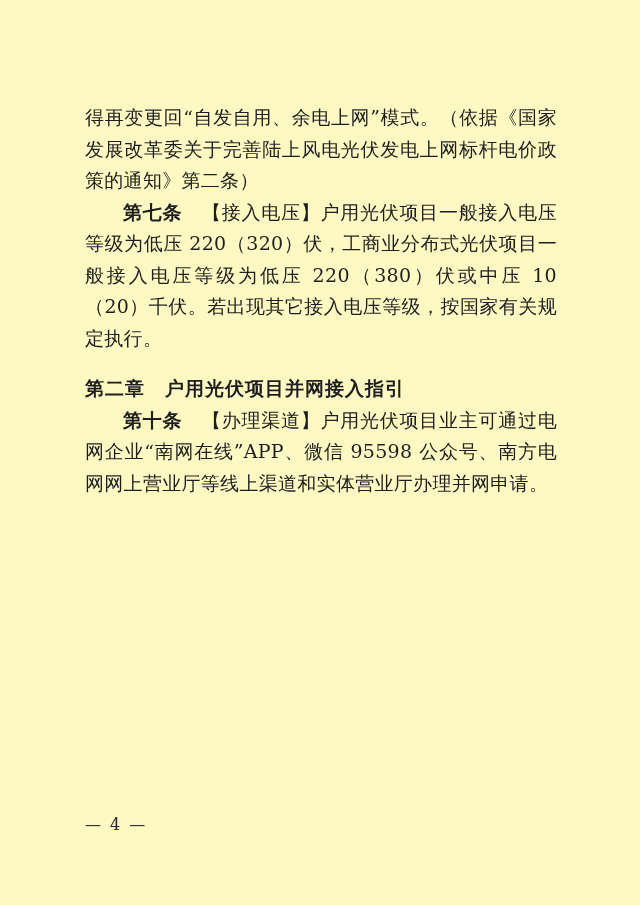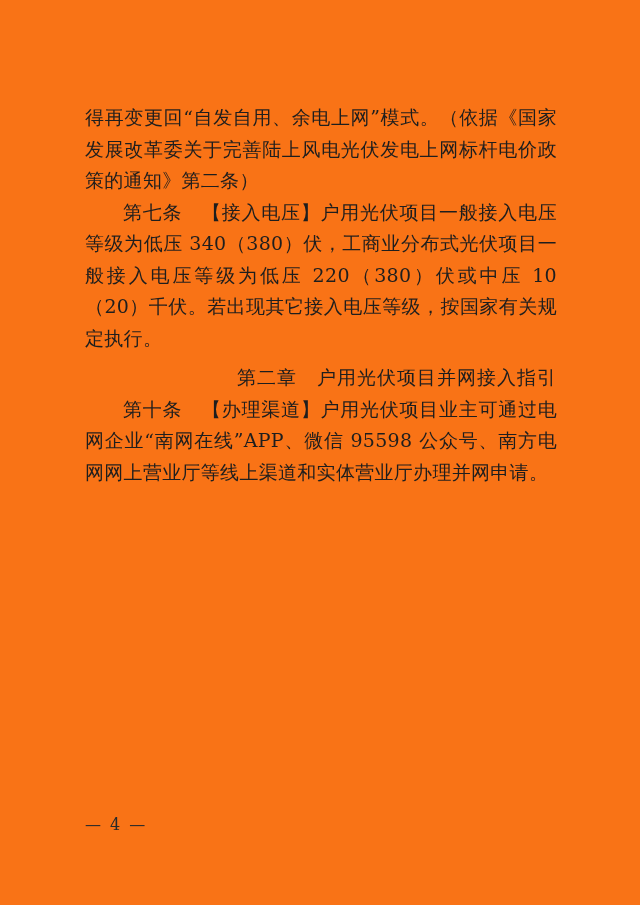--- a/index.html
+++ b/index.html
@@ -10,21 +10,21 @@
     width: 640px;
     height: 905px;
     position: relative;
     background: #ffffff;
     font-family: "DejaVu Serif", "Liberation Serif", serif;
     overflow: hidden;
   }
   .page {
     position: absolute;
     inset: 0;
-    background: #f97316;
+    background: #fef9c3;
   }
   .doc {
     position: absolute;
     left: 85px;
     top: 102px;
     width: 472px;
     font-size: 19px;
     line-height: 31.5px;
     color: #1e1e1e;
     text-align: justify;
@@ -32,43 +32,43 @@
     letter-spacing: 0.3px;
   }
   p.para {
     margin: 0;
     padding: 0;
   }
   p.para.indent {
     text-indent: 38px;
   }
   p.para.heading {
-    text-align: right;
+    text-align: left;
     text-indent: 0;
     font-weight: bold;
-    margin-top: 8px;
+    margin-top: 19px;
     letter-spacing: 1px;
   }
   .seg-bold {
-    font-weight: normal;
+    font-weight: bold;
   }
   .footer {
     position: absolute;
     left: 85px;
     top: 815px;
     font-size: 16px;
     line-height: 20px;
     color: #2a2a2a;
     letter-spacing: 2px;
   }
 </style>
 </head>
 <body>
 
 <div class="page">
   <div class="doc">
       <p class="para body"><span class="seg">得再变更回“自发自用、余电上网”模式。（依据《国家发展改革委关于完善陆上风电光伏发电上网标杆电价政策的通知》第二条）</span></p>
-      <p class="para body indent"><span class="seg-bold">第七条</span><span class="seg">　【接入电压】户用光伏项目一般接入电压等级为低压 340（380）伏，工商业分布式光伏项目一般接入电压等级为低压 220（380）伏或中压 10（20）千伏。若出现其它接入电压等级，按国家有关规定执行。</span></p>
+      <p class="para body indent"><span class="seg-bold">第七条</span><span class="seg">　【接入电压】户用光伏项目一般接入电压等级为低压 220（320）伏，工商业分布式光伏项目一般接入电压等级为低压 220（380）伏或中压 10（20）千伏。若出现其它接入电压等级，按国家有关规定执行。</span></p>
       <p class="para heading"><span class="seg-bold">第二章　户用光伏项目并网接入指引</span></p>
       <p class="para body indent"><span class="seg-bold">第十条</span><span class="seg">　【办理渠道】户用光伏项目业主可通过电网企业“南网在线”APP、微信 95598 公众号、南方电网网上营业厅等线上渠道和实体营业厅办理并网申请。</span></p>
     </div>
   <div class="footer">— 4 —</div>
 </div>
 
 </body></html>

